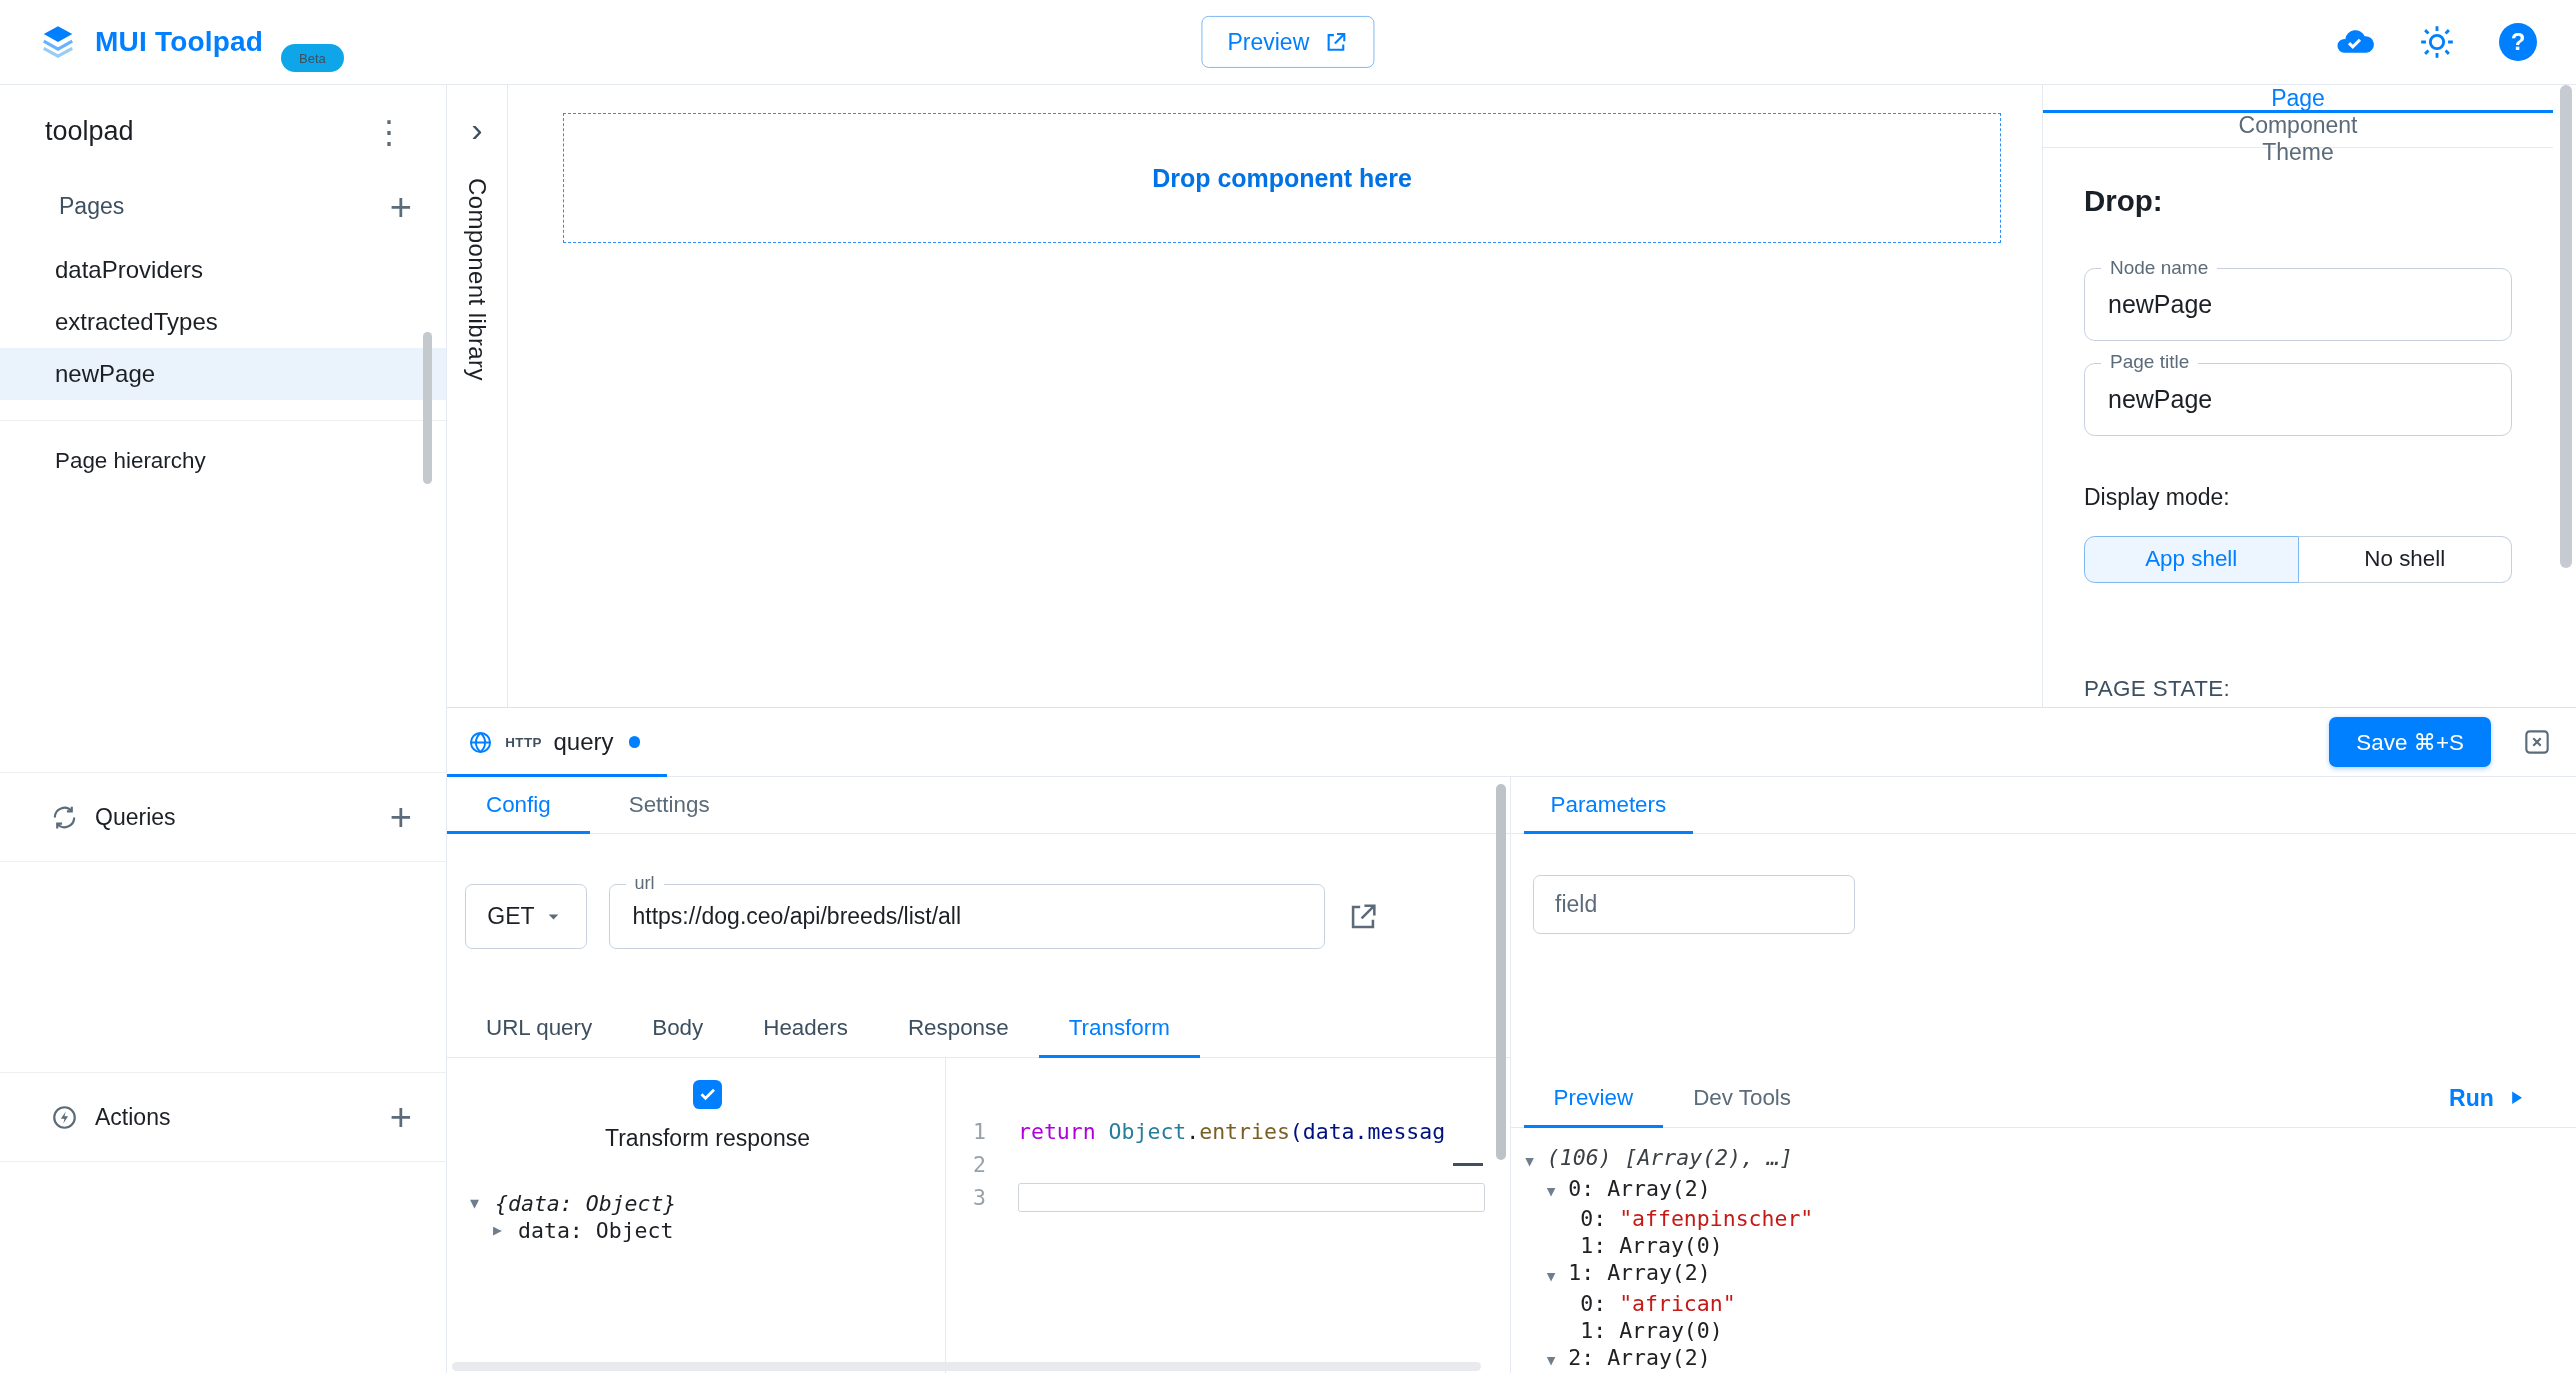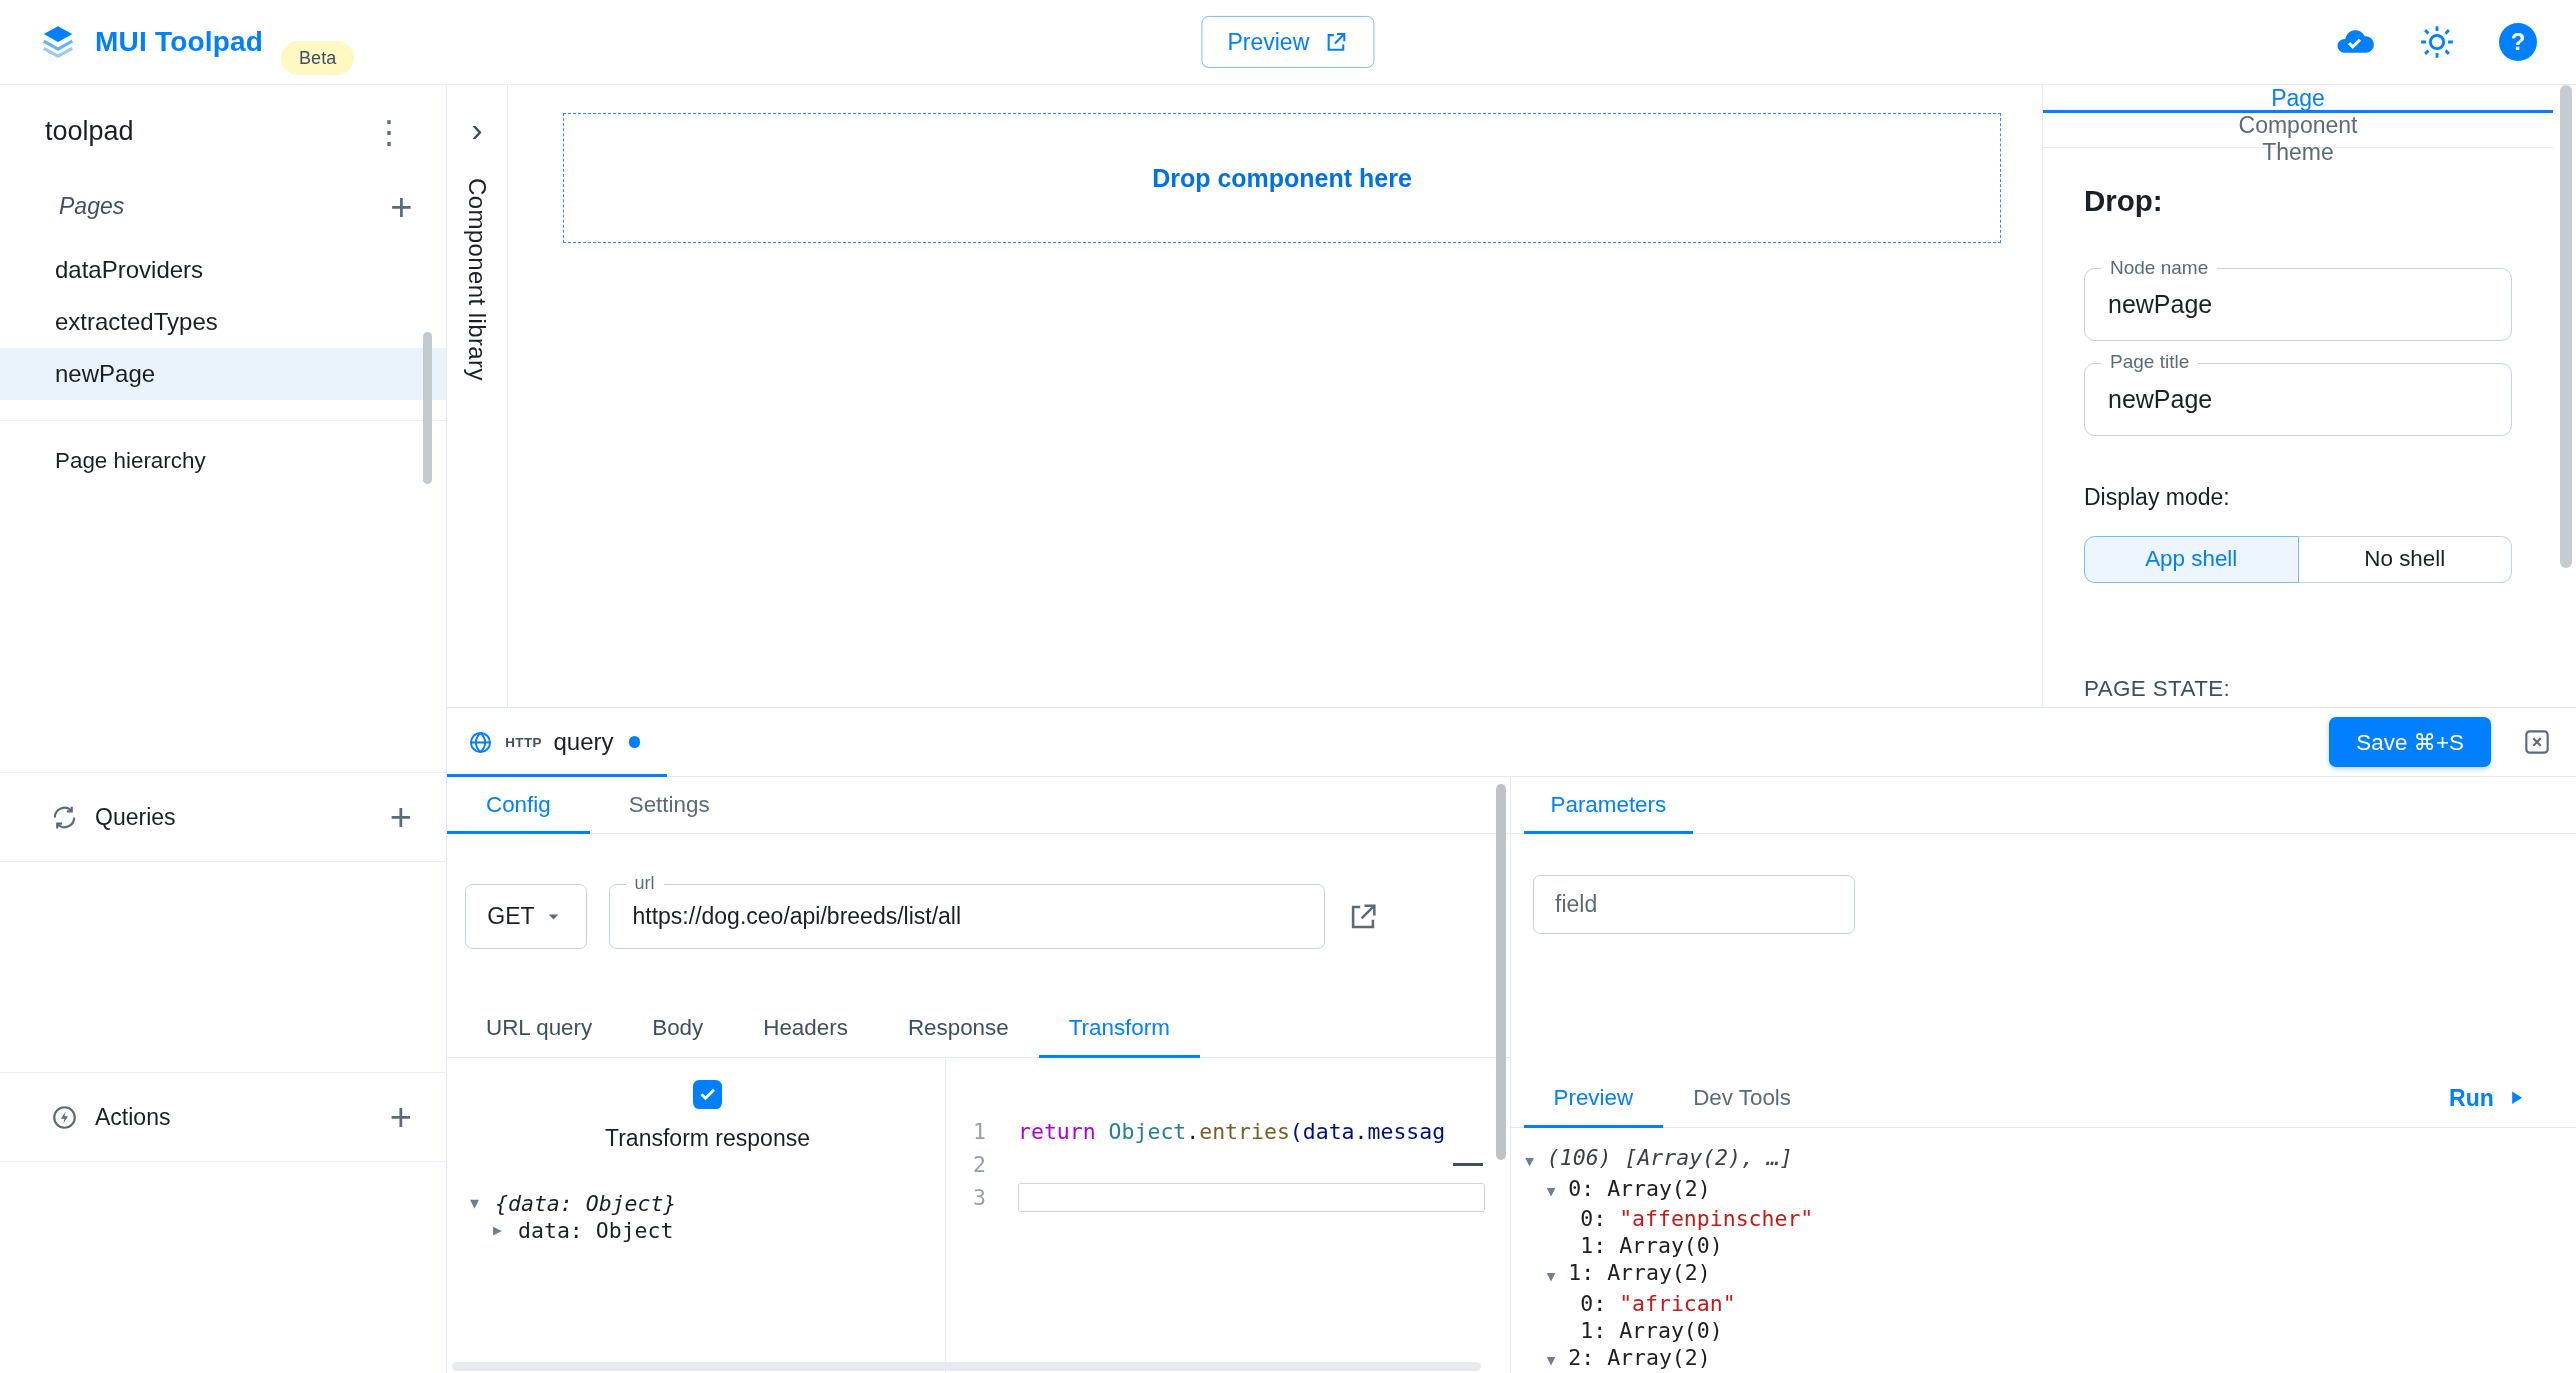--- a/index.html
+++ b/index.html
@@ -10,42 +10,42 @@
   }
   .mono { font-family:"DejaVu Sans Mono", monospace; }
 
   
   .appbar {
     height:85px; border-bottom:0.9px solid #E5EAF2; display:flex; align-items:center;
     padding:0 39px; position:relative; background:#fff;
   }
   .brand { display:flex; align-items:center; gap:18px; }
   .brand-title { font-size:28px; font-weight:700; color:#007FFF; letter-spacing:0.2px; }
-  .beta-chip { background:#fef9c3; color:#3E5060; font-size:18px; padding:6.3px 18px; border-radius:21.5px;margin-top:32px; }
+  .beta-chip { background:#0ea5e9; color:#3E5060; font-size:13px; padding:6.3px 18px; border-radius:21.5px;margin-top:32px; }
   .preview-btn {
     position:absolute; left:50%; top:50%; transform:translate(-50%,-50%);
     display:flex; align-items:center; gap:14.3px; border:1.3px solid #7CB8F2; border-radius:7.2px;
     color:#007FFF; font-size:23px; font-weight:500; padding:11.6px 25px; background:#fff; cursor:pointer;
   }
   .appbar-right { margin-left:auto; display:flex; align-items:center; gap:43px; }
   .help-circle { width:38px; height:38px; border-radius:50%; background:#007FFF; color:#fff;
     display:flex; align-items:center; justify-content:center; font-size:24px; font-weight:700; }
 
   
   .body-row { display:flex; height:1289px; }
   .sidebar { width:447px; border-right:0.9px solid #E5EAF2; position:relative; background:#fff; flex:none; }
   .main-col { flex:1; display:flex; flex-direction:column; min-width:0; }
   .top-row { height:622px; display:flex; min-height:0; }
   .bottom-panel { height:667px; border-top:0.9px solid #DDE3EA; display:flex; flex-direction:column; background:#fff; }
 
   
   .project-row { height:93px; display:flex; align-items:center; justify-content:space-between; padding:0 32px 0 45px; }
   .project-name { font-size:27px; color:#1C2025; }
   .kebab { font-size:32px; color:#5B6B79; cursor:pointer; line-height:1; padding:3.6px 9px; }
-  .section-row { height:57px; display:flex; align-items:center; justify-content:space-between; padding:0 34px 0 59px;font-style:italic; }
+  .section-row { height:57px; display:flex; align-items:center; justify-content:space-between; padding:0 34px 0 59px; }
   .section-label { font-size:23px; color:#3E5060; }
   .plus { font-size:38px; font-weight:300; color:#5B6B79; cursor:pointer; line-height:1; }
   .page-list { margin-top:9px; }
   .page-item { height:52px; display:flex; align-items:center; padding-left:55px; font-size:24px; color:#1C2025; cursor:pointer; }
   .page-item.selected { background:#EAF3FC; }
   .pages-scrollbar { position:absolute; right:14.3px; top:247px; width:9px; height:152px; background:#C4C9CE; border-radius:4.5px; }
   .hierarchy-wrap { margin-top:19.7px; border-top:0.9px solid #EDF0F3; padding:27px 0 0 55px; }
   .hierarchy-label { font-size:22.4px; color:#1C2025; }
   .tool-row { position:absolute; left:0; right:0; height:90px; border-top:0.9px solid #EDF0F3; border-bottom:0.9px solid #EDF0F3;
     display:flex; align-items:center; padding:0 34px 0 50px; gap:16px; }

